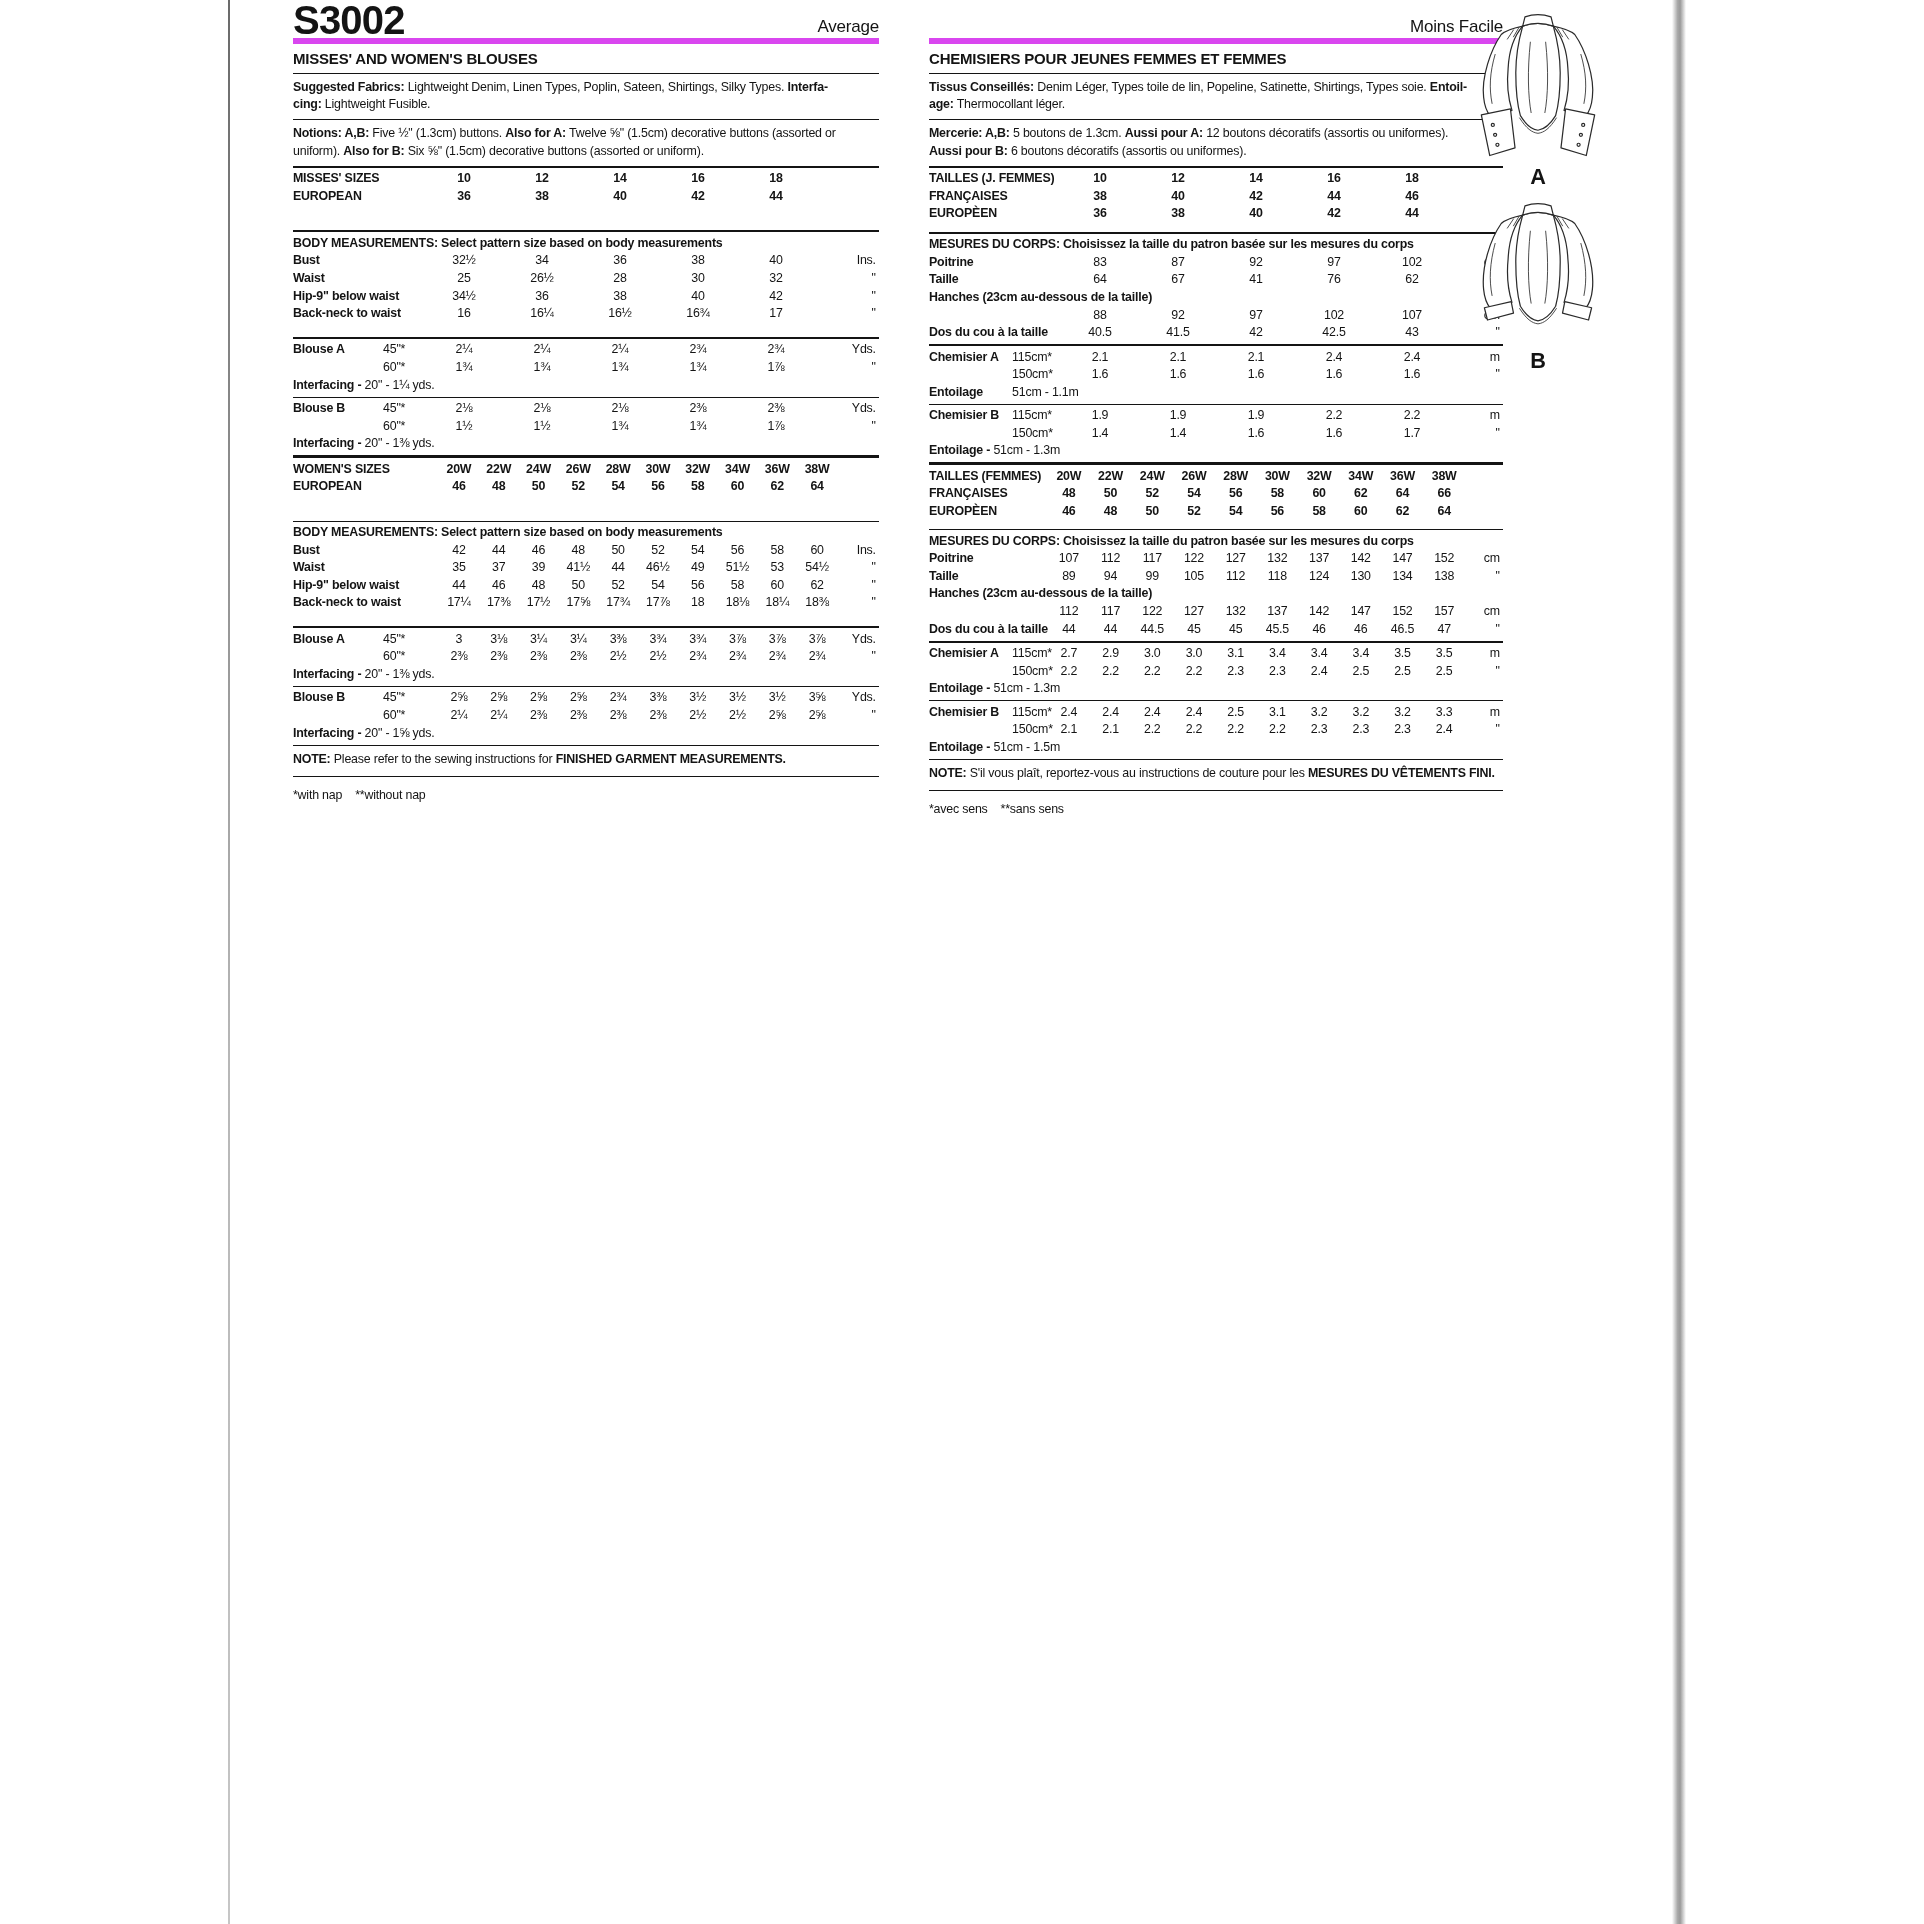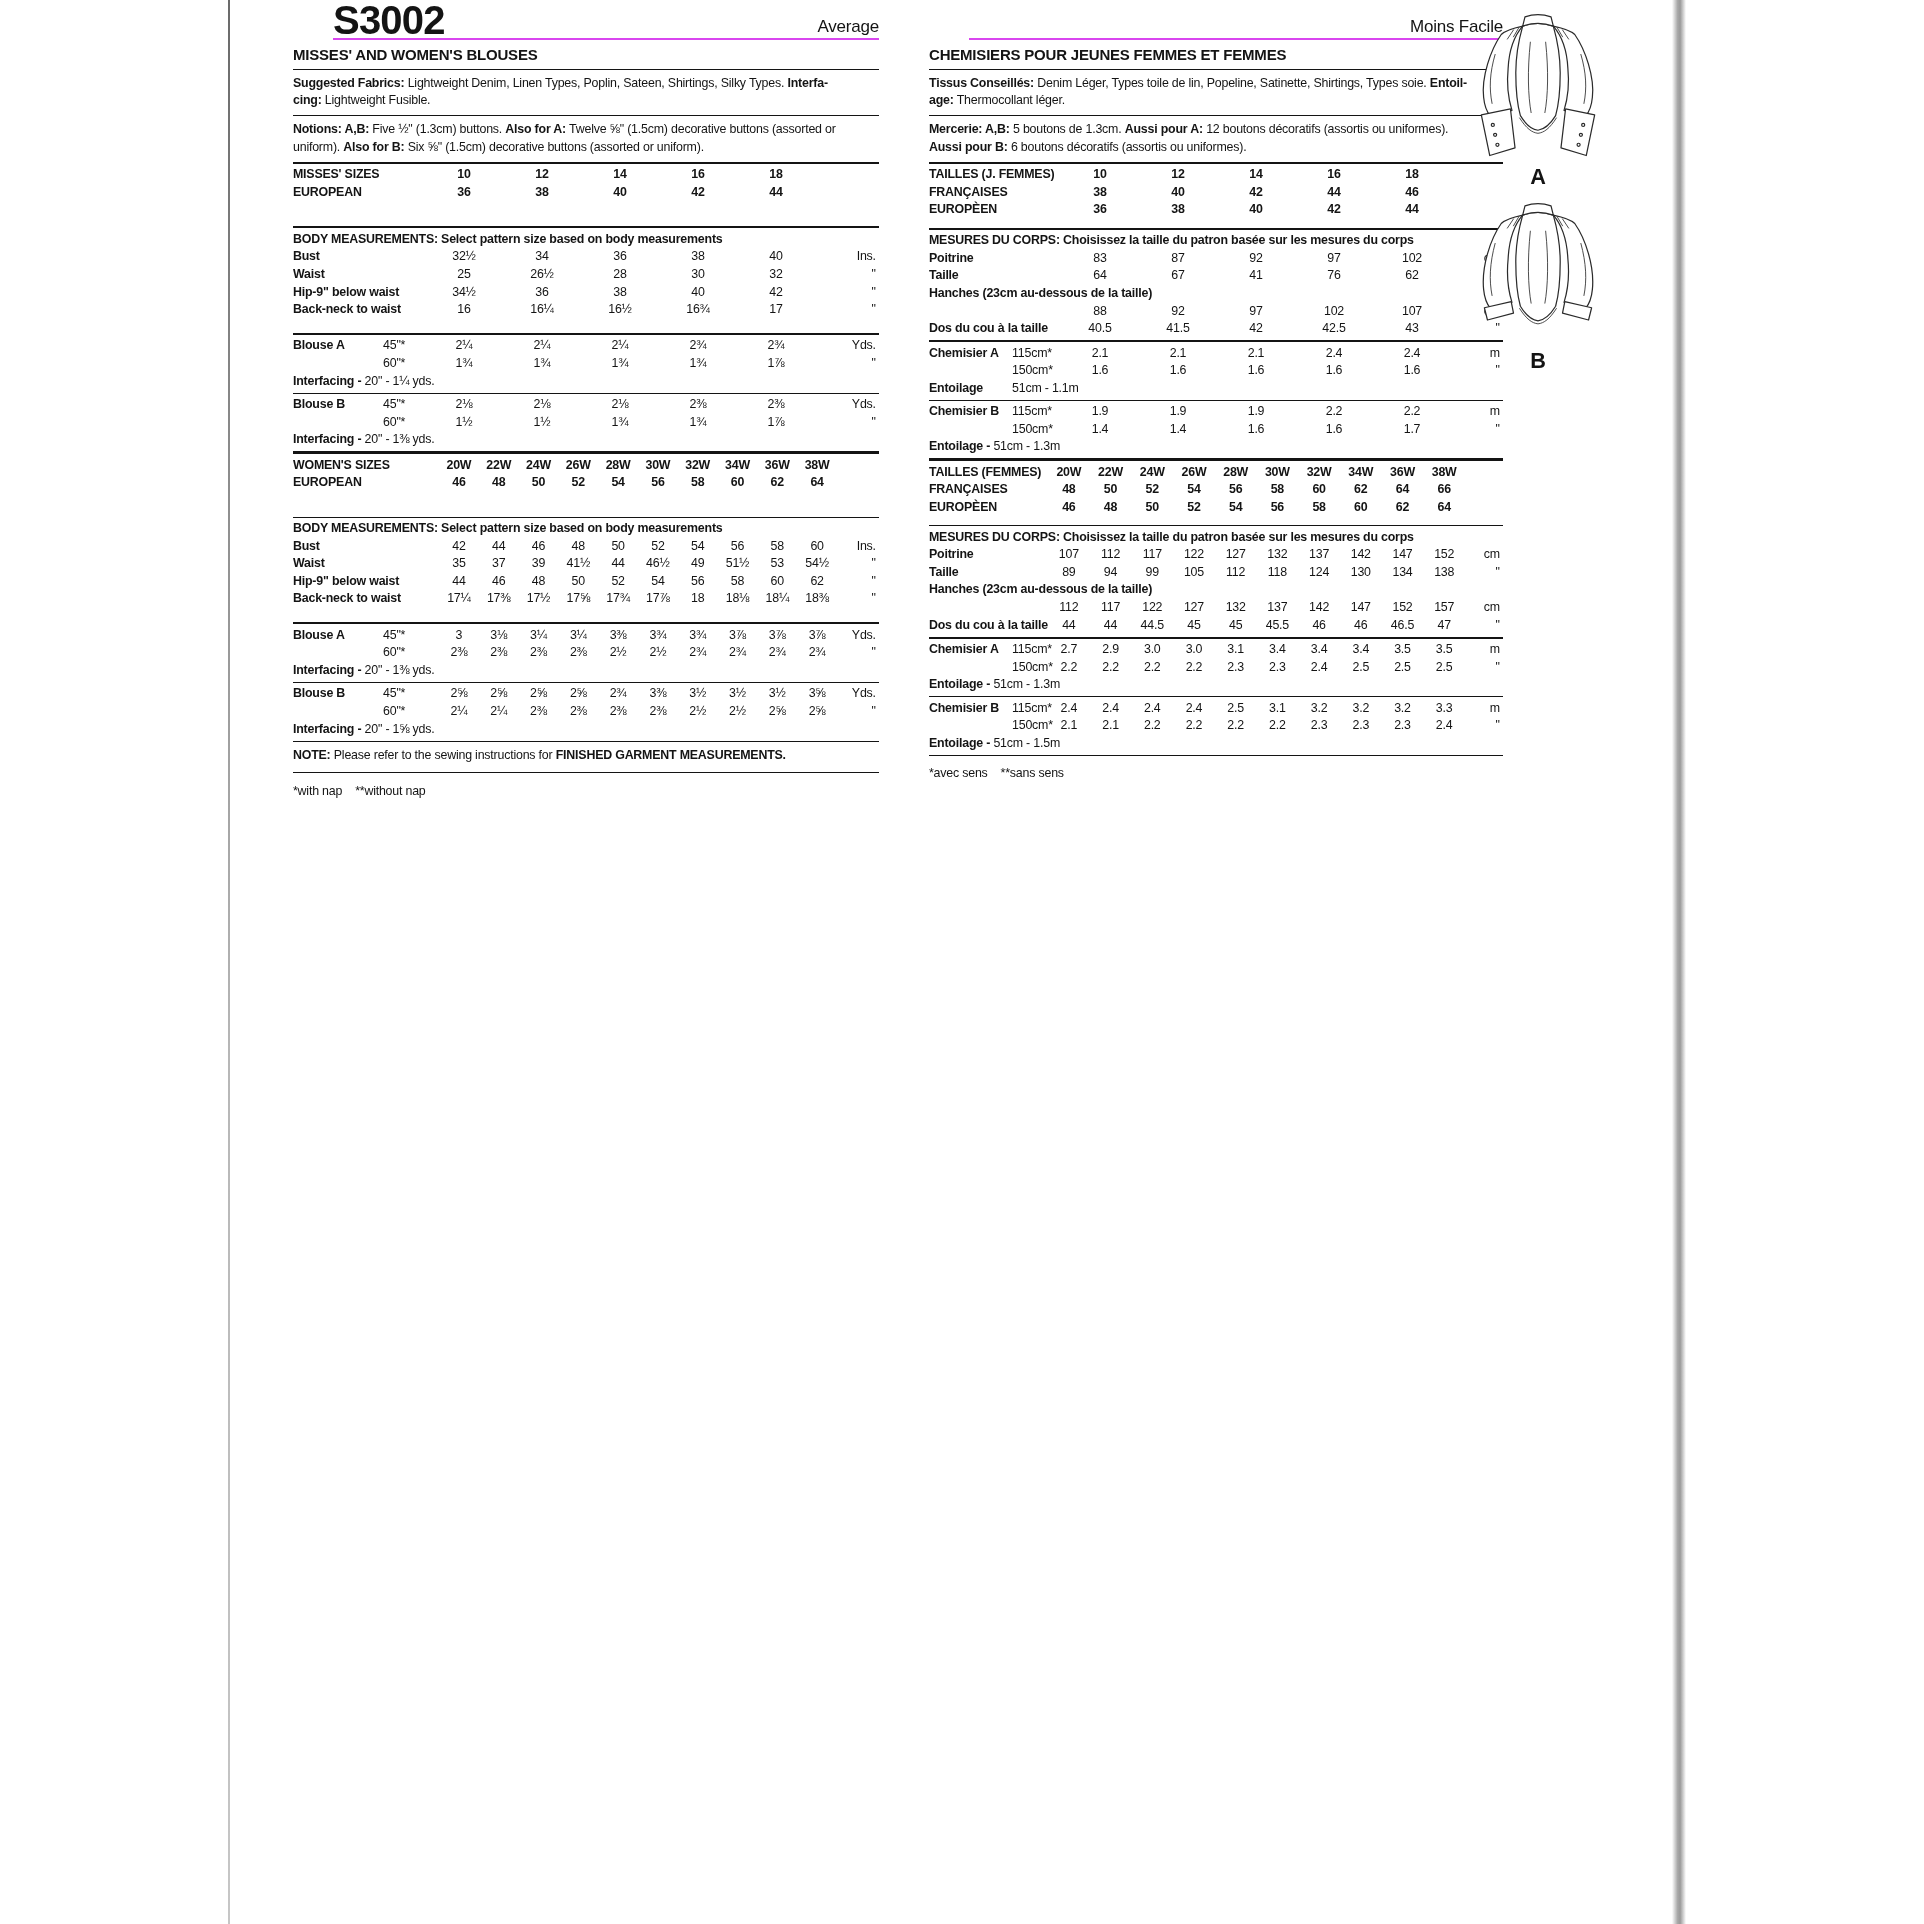--- a/index.html
+++ b/index.html
@@ -7,21 +7,21 @@
         font-family:"Liberation Sans","DejaVu Sans",sans-serif;color:#141414;}
   
   .edge-left{position:absolute;left:228px;top:0;width:1.6px;height:1925px;
              background:linear-gradient(#6a6a6a,#b7b7b7 55%,#c6c6c6);}
   .edge-right{position:absolute;left:1672px;top:0;width:14.4px;height:1925px;
               background:linear-gradient(to right,rgba(170,170,170,0),#a8a8a8 40%,#9a9a9a 58%,rgba(170,170,170,0));}
   
   .col{position:absolute;top:0;font-size:12.4px;line-height:17.6px;letter-spacing:-0.2px;}
   .col.en{left:293px;width:586px;}
   .col.fr{left:929px;width:574px;}
-  .hdr{position:relative;height:38px;border-bottom:2px solid #d946ef;margin-left:40px;}
+  .hdr{position:relative;height:38px;border-bottom:6px solid #d946ef;}
   .code{font-size:40px;font-weight:bold;line-height:40px;letter-spacing:-0.8px;}
   .diff{position:absolute;right:0;bottom:2.4px;font-size:17px;letter-spacing:-0.2px;}
   .sec{border-bottom:1.6px solid #141414;padding:2.4px 0 2.4px;position:relative;}
   .sec.t25{border-bottom-width:2px;}
   .sec.t3{border-bottom-width:2.4px;}
   .sec.heavy{border-bottom-width:3.6px;}
   .trow{padding:4px 0 2.4px;font-weight:bold;font-size:15px;}
   .para{padding:2.4px 0 3.2px;white-space:nowrap;}
   .row{position:relative;height:17.6px;white-space:nowrap;}
   .row.hd{font-weight:bold;}
@@ -728,20 +728,23 @@
             <span class="cell">2.3</span>
             <span class="cell">2.3</span>
             <span class="cell">2.3</span>
             <span class="cell">2.4</span>
           </span>
         <span class="unit">"</span>
       </div>
       <div class="row"><b>Entoilage -</b><span> 51cm - 1.5m</span></div>
     </div>
 
+    <div class="sec">
+      <div class="note-row"><b>NOTE:</b><span> S'il vous plaît, reportez-vous au instructions de couture pour les </span><b>MESURES DU VÊTEMENTS FINI.</b></div>
+    </div>
 
     <div class="footnote">*avec sens    **sans sens</div>
   </div>
 
   <div class="figure" style="left:1469px;top:9.6px;">
     <svg width="138" height="157" viewBox="0 0 180 205">
       <g fill="#ffffff" stroke="#2b2b2b" stroke-width="1.6" stroke-linejoin="round" stroke-linecap="round">
         <path d="M42,32 C28,52 16,88 19,114 C20,125 23,133 28,139 L56,131 C51,115 49,96 51,76 C52,56 57,36 70,21 C56,24 46,28 42,32 Z"></path>
         <path d="M138,32 C152,52 164,88 161,114 C160,125 157,133 152,139 L124,131 C129,115 131,96 129,76 C128,56 123,36 110,21 C124,24 134,28 138,32 Z"></path>
         <path d="M70,21 Q90,14 110,21 C116,42 119,62 119,82 C119,105 117,124 113,138 C105,151 98,156 90,157 C82,156 75,151 67,138 C63,124 61,105 61,82 C61,62 64,42 70,21 Z"></path>

